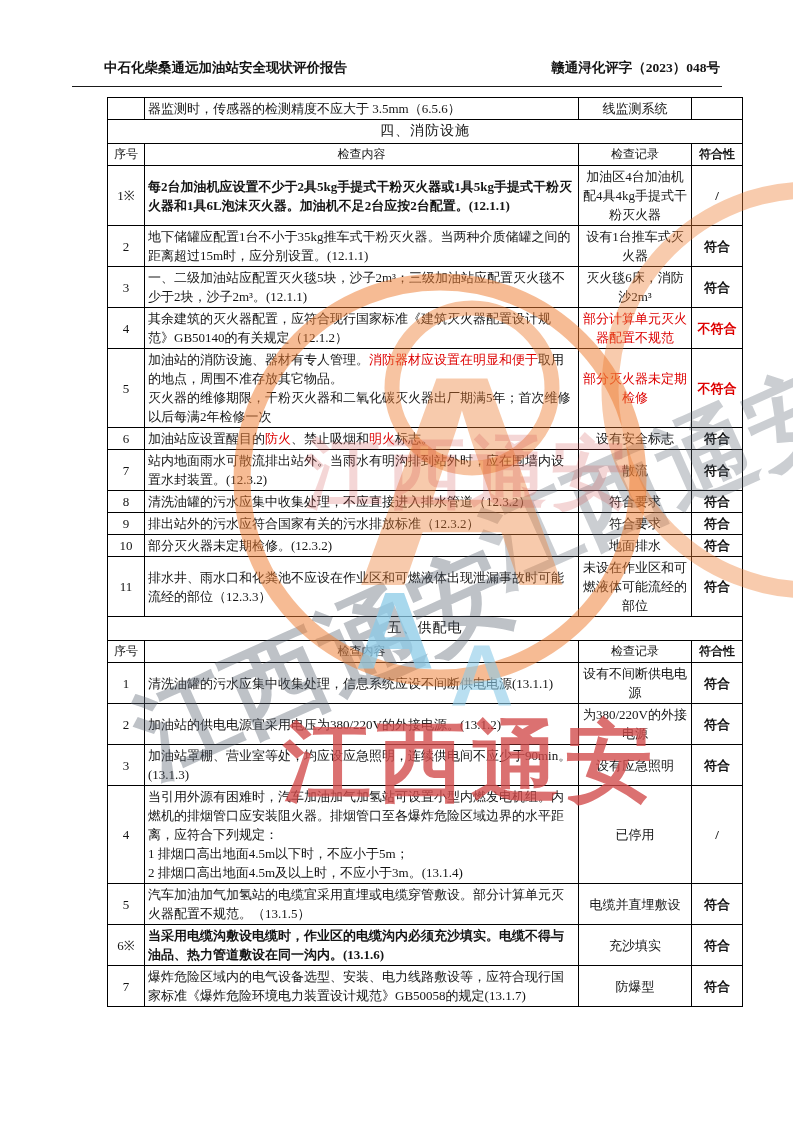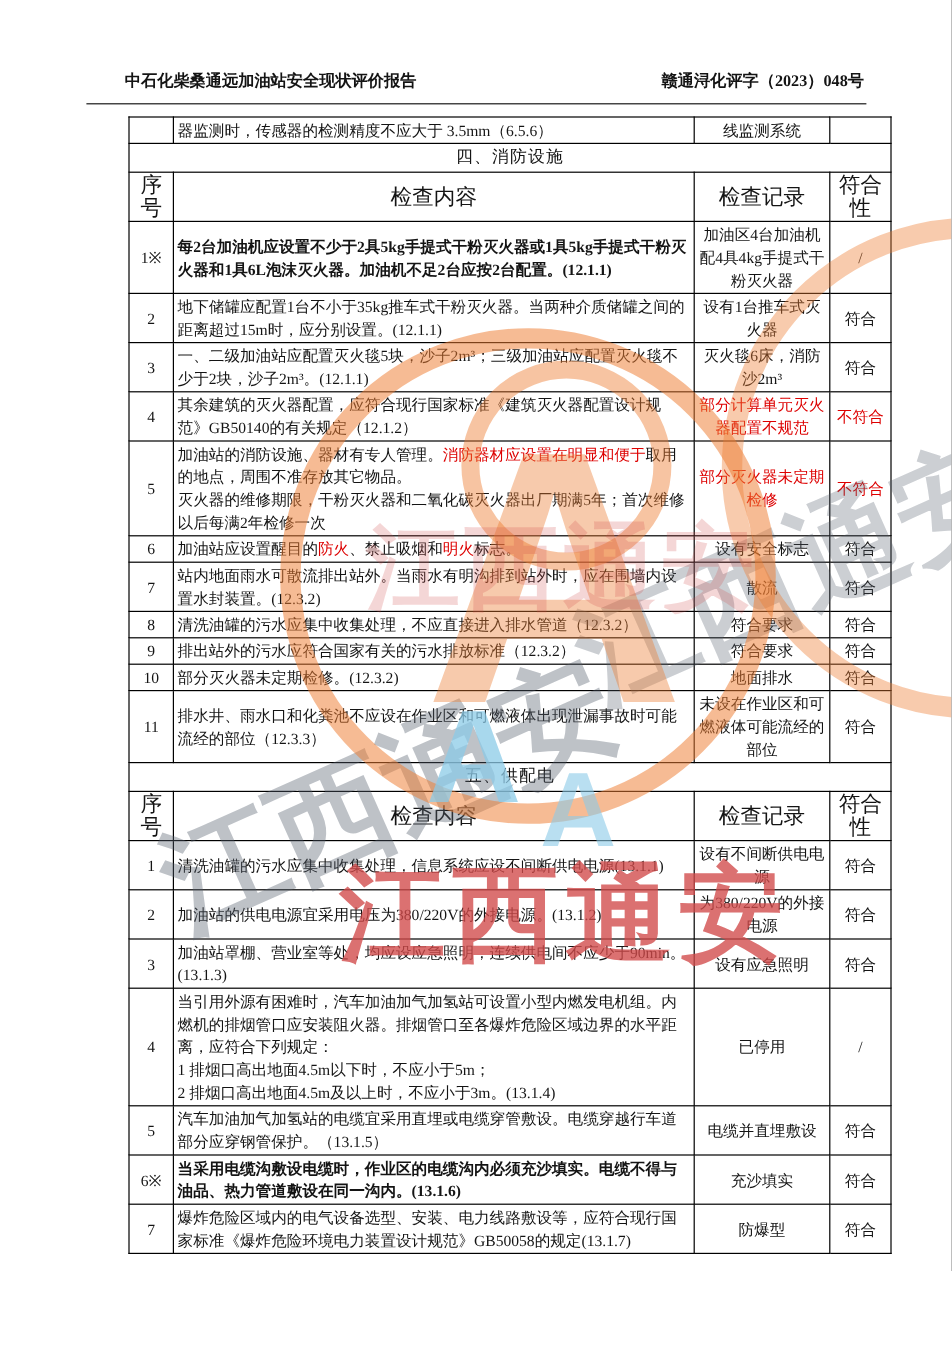--- a/index.html
+++ b/index.html
@@ -12,23 +12,23 @@
           font-size:13.5px;font-weight:bold;}
   .header .hl{padding-left:31px;text-align:right;}
   .header-rule{position:absolute;top:86px;left:72px;right:71px;border-top:1.6px solid #1a1a1a;}
   
   table.doc{position:absolute;top:97px;left:107px;width:611px;border-collapse:collapse;
             table-layout:fixed;font-size:13px;line-height:19px;}
   table.doc td{border:1px solid #000;padding:1px 3px;vertical-align:middle;word-break:break-all;}
   td.seq{width:30px;text-align:center;}
   td.content{width:427px;text-align:left;white-space:pre-line;padding:1px 4px;}
   td.record{width:106px;text-align:center;}
-  td.conf{width:44px;text-align:center;}
-  tr.section td{text-align:center;font-size:14px;padding:2px;letter-spacing:1px;}
-  tr.colhdr td{text-align:center;font-size:18px;padding:1px;}
+  td.conf{width:44px;text-align:center;font-weight:bold;}
+  tr.section td{text-align:center;font-size:14px;padding:2px;letter-spacing:1px;font-family:Liberation Mono, monospace;}
+  tr.colhdr td{text-align:center;font-size:12px;padding:1px;}
   .red{color:#dd0000;}
   .bold{font-weight:bold;}
   
   .footer{position:absolute;left:0;right:0;bottom:63px;text-align:center;font-size:12.5px;}
   
   .wm{position:absolute;inset:0;pointer-events:none;z-index:5;}
 </style>
 </head>
 <body>
 
@@ -154,21 +154,21 @@
         <tr>
           <td class="seq">4</td>
           <td class="content"><span>当引用外源有困难时，汽车加油加气加氢站可设置小型内燃发电机组。内燃机的排烟管口应安装阻火器。排烟管口至各爆炸危险区域边界的水平距离，应符合下列规定：
 1 排烟口高出地面4.5m以下时，不应小于5m；
 2 排烟口高出地面4.5m及以上时，不应小于3m。(13.1.4)</span></td>
           <td class="record">已停用</td>
           <td class="conf">/</td>
         </tr>
         <tr>
           <td class="seq">5</td>
-          <td class="content"><span>汽车加油加气加氢站的电缆宜采用直埋或电缆穿管敷设。电缆穿越行车道部分应穿钢管保护。（13.1.5）</span></td>
+          <td class="content"><span>汽车加油加气加氢站的电缆宜采用直埋或电缆穿管敷设。部分计算单元灭火器配置不规范。（13.1.5）</span></td>
           <td class="record">电缆并直埋敷设</td>
           <td class="conf">符合</td>
         </tr>
         <tr>
           <td class="seq">6※</td>
           <td class="content bold"><span>当采用电缆沟敷设电缆时，作业区的电缆沟内必须充沙填实。电缆不得与油品、热力管道敷设在同一沟内。(13.1.6)</span></td>
           <td class="record">充沙填实</td>
           <td class="conf">符合</td>
         </tr>
         <tr>

